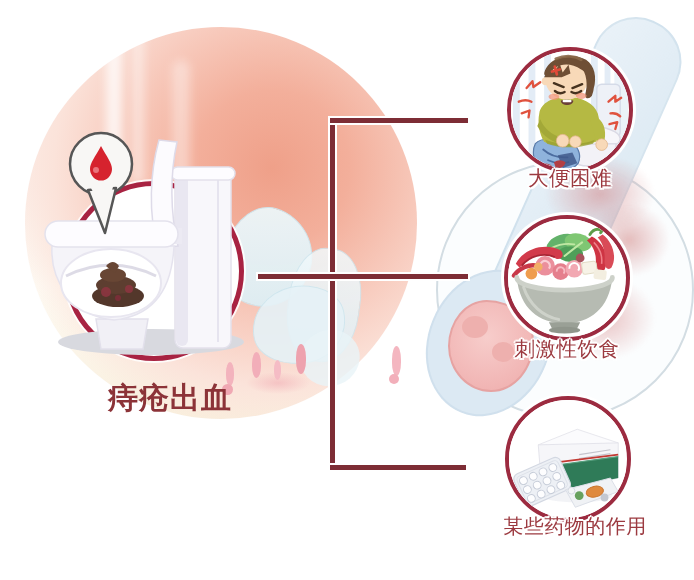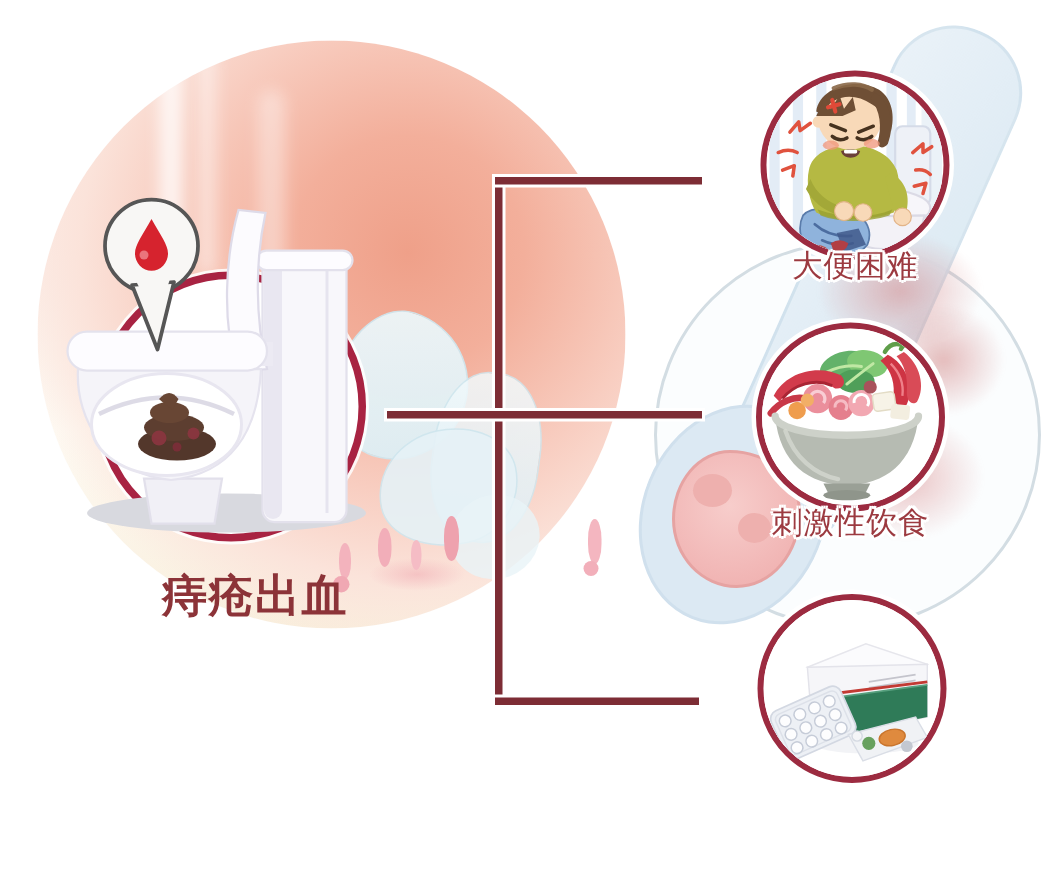--- a/index.html
+++ b/index.html
@@ -301,14 +301,15 @@
       </g>
       <g>
         <polygon points="58,92 104,80 112,94 68,110" fill="#f0f2f5" stroke="#dadee6" stroke-width="1"></polygon>
         <ellipse cx="88" cy="94" rx="9" ry="5.5" transform="rotate(-12 88 94)" fill="#df8a3e" stroke="#c9752d" stroke-width="1"></ellipse>
         <circle cx="72" cy="98" r="4.5" fill="#67a15e"></circle>
         <circle cx="98" cy="100" r="4" fill="#c3c8d1"></circle>
         <circle cx="64" cy="93" r="3.5" fill="#f4f5f7" stroke="#d5dae2" stroke-width="1"></circle>
       </g>
     </svg>
   </div>
+  <div class="abs cause-label l3">某些药物的作用</div>
 
 </div>
 
 </body></html>

